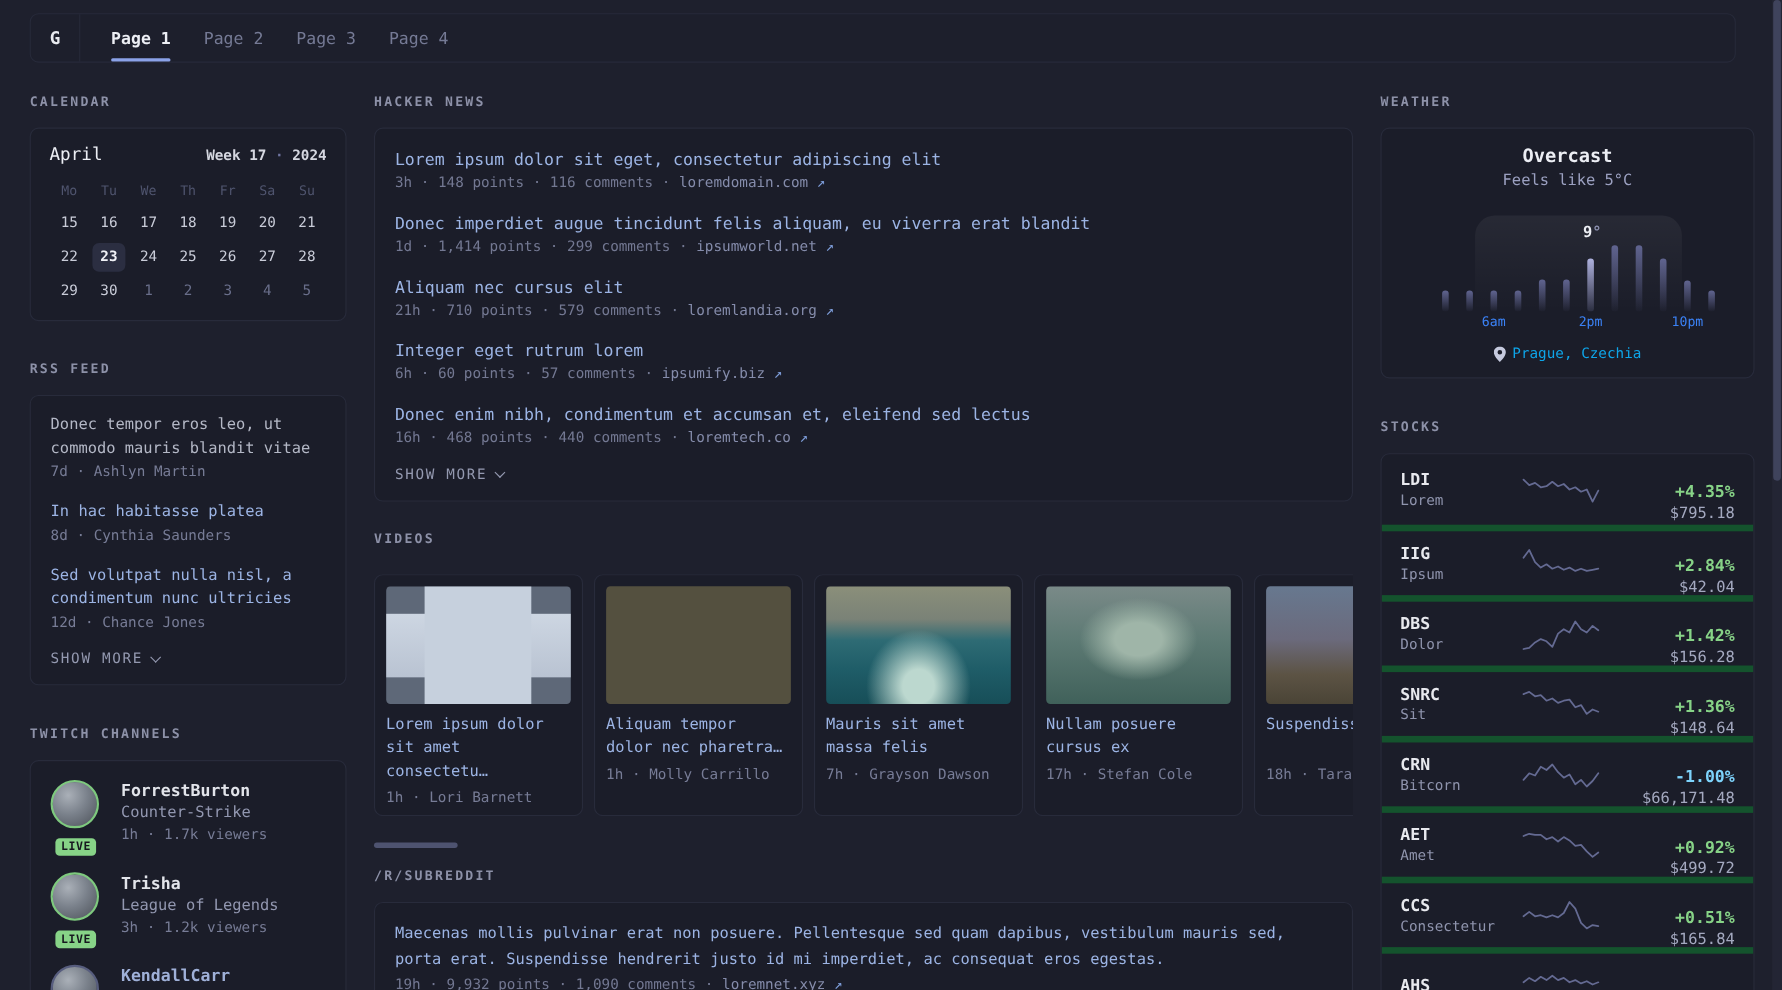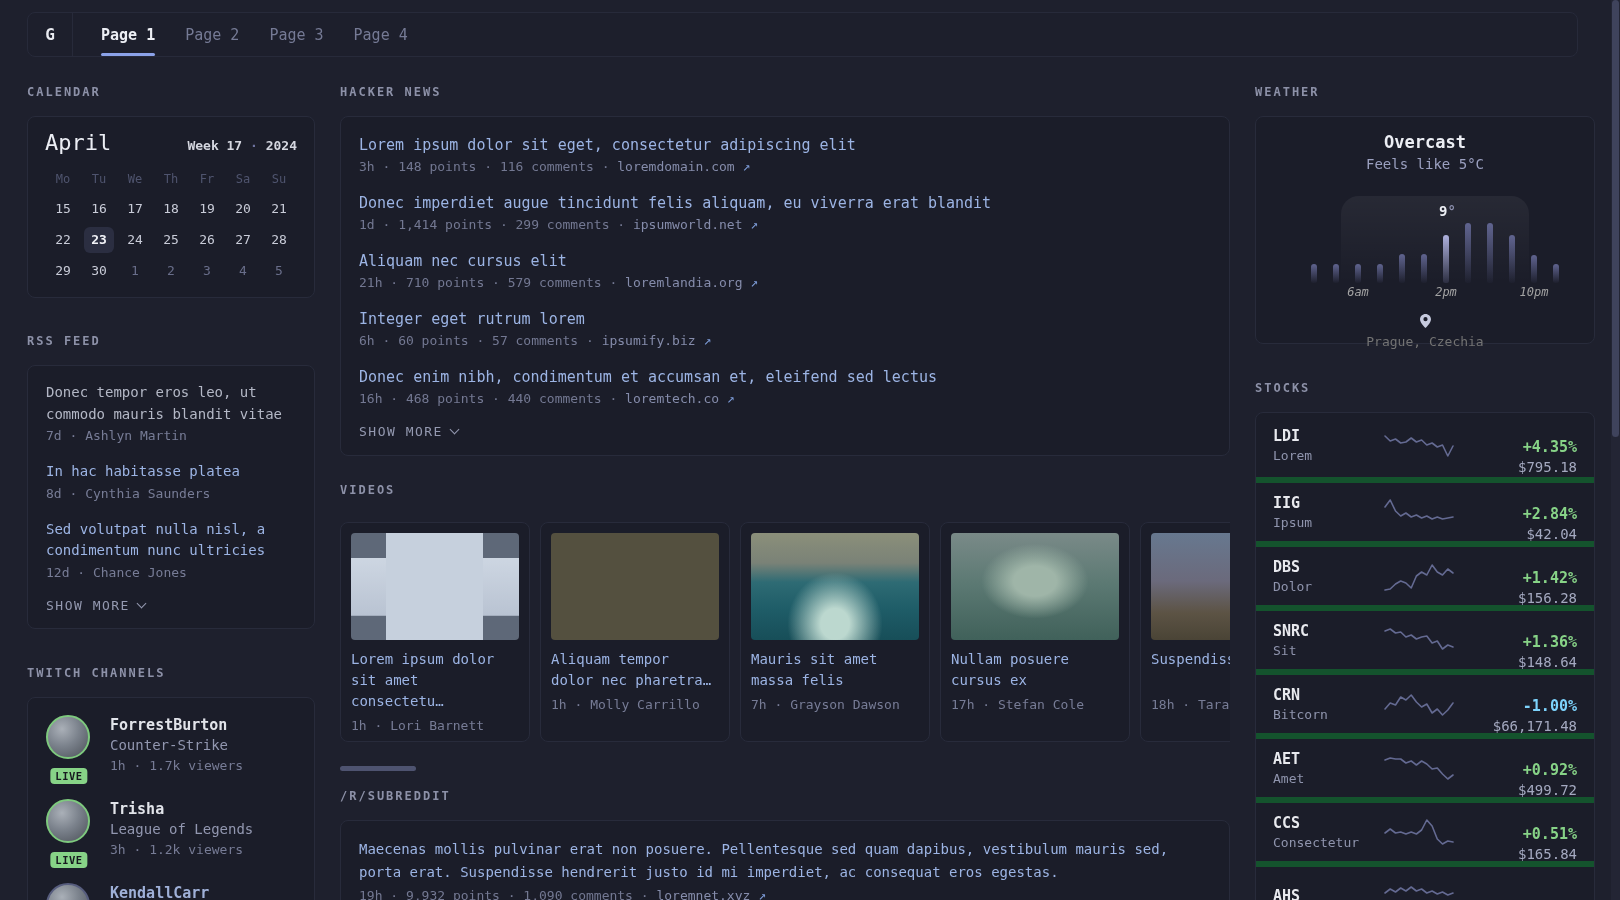--- a/index.html
+++ b/index.html
@@ -40,21 +40,21 @@
     font-size:12px; letter-spacing:2px; color:#8d91a8; font-weight:bold;
     margin-bottom:17px;
   }
   .card {
     background:#1b1d29; border:1px solid #282b3b; border-radius:8px;
   }
 
   
   .cal-card { padding:13px 17px 11px; margin-bottom:36px; }
   .cal-head { display:flex; justify-content:space-between; align-items:baseline; }
-  .cal-month { font-size:22px; color:#eceef4; }
+  .cal-month { font-size:16px; color:#eceef4; }
   .cal-week { font-size:13px; color:#d5d7e0; font-weight:bold; }
   .cal-week .dot { color:#6f74a0; }
   .cal-grid { display:grid; grid-template-columns:repeat(7,1fr); margin-top:14px; }
   .cal-grid .dow { font-size:12px; color:#4f546e; text-align:center; height:24px; line-height:20px; }
   .cal-grid .day {
     font-size:13px; color:#c9ccd8; text-align:center; height:31px;
     display:flex; align-items:center; justify-content:center;
   }
   .cal-grid .day span { display:inline-flex; align-items:center; justify-content:center; width:30px; height:26px; border-radius:6px; }
   .cal-grid .day.muted { color:#696e8a; }
@@ -153,23 +153,23 @@
   .wx-slots { position:absolute; inset:0; display:flex; align-items:flex-end; }
   .wx-slot { width:22px; display:flex; justify-content:center; }
   .wx-bar {
     width:6px; border-radius:3px 3px 2px 2px;
     background:linear-gradient(#606490, rgba(80,84,130,0.05));
   }
   .wx-bar.hl { background:linear-gradient(#aeb1de, rgba(140,144,200,0.15)); }
   .wx-temp { position:absolute; font-size:14px; font-weight:bold; color:#eceef4; }
   .wx-temp .deg { color:#8d91b0; }
   .wx-hours { position:relative; height:16px; width:264px; margin-left:30px; margin-top:2px; }
-  .wx-hours span { position:absolute; font-size:12px; color:#a3a3a3; transform:translateX(-50%);font-style:italic; }
+  .wx-hours span { position:absolute; font-size:12px; color:#3b82f6; transform:translateX(-50%); }
   .wx-loc { display:flex; justify-content:center; align-items:center; gap:6px; margin-top:13px;
-            font-size:13px; color:#737373;flex-direction:column; }
+            font-size:13px; color:#0ea5e9; }
 
   
   .st-card { overflow:hidden; }
   .st-row { display:flex; align-items:center; height:64px; padding:0 17px; }
   .st-row + .st-row { border-top:6px solid #14532d; }
   .st-left { width:108px; }
   .st-sym { font-size:15px; font-weight:bold; color:#e8e9ee; line-height:20px; }
   .st-name { font-size:13px; color:#8f94ad; line-height:19px; }
   .st-spark { width:76px; height:34px; flex:0 0 76px; }
   .st-right { flex:1; text-align:right;margin-top:24px; }

